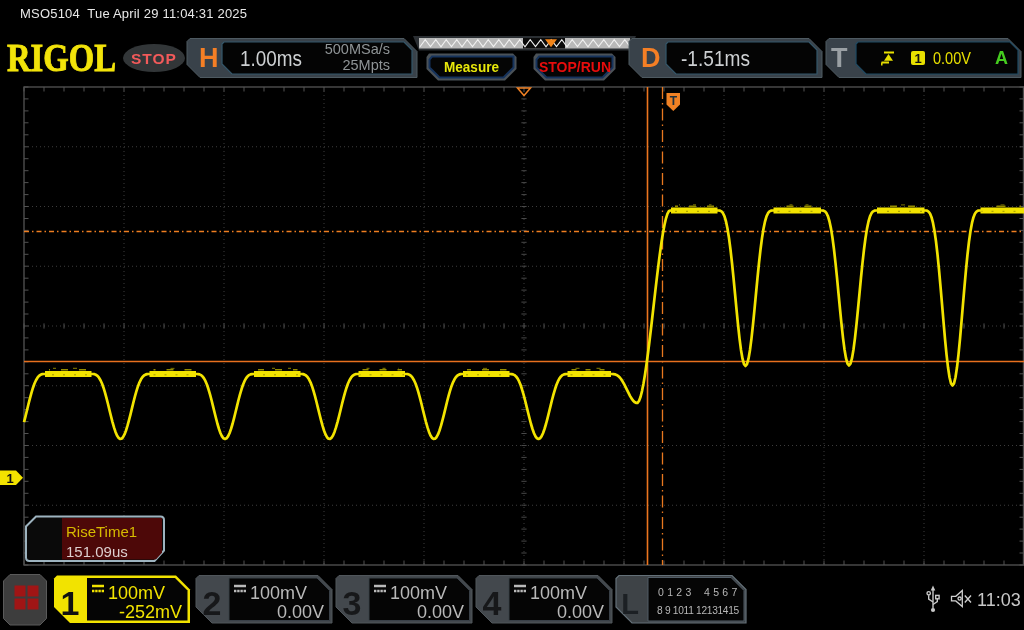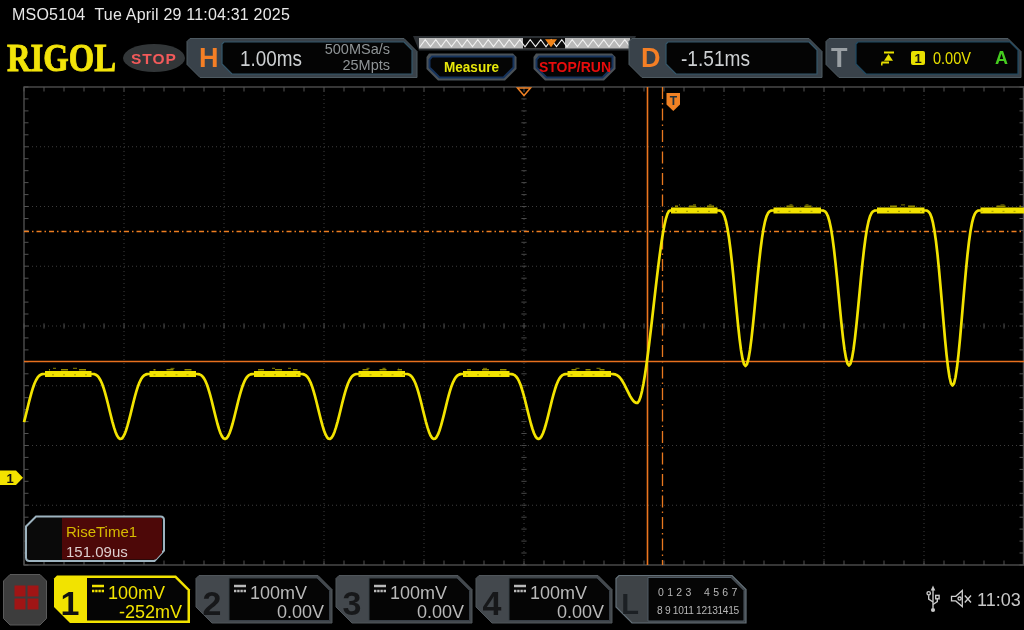--- a/index.html
+++ b/index.html
@@ -1,18 +1,18 @@
 <!DOCTYPE html>
 <html><head><meta charset="utf-8"><style>
 *{margin:0;padding:0;box-sizing:border-box}
 body{will-change:transform}
 body{width:1024px;height:630px;background:#000;overflow:hidden;font-family:"Liberation Sans",sans-serif;position:relative}
 .abs{position:absolute}
 </style></head><body>
-<div class="abs" style="left:12px;top:6px;color:#e8e8e8;font-size:16px;letter-spacing:0.2px">MSO5104&nbsp; Tue April 29 11:04:31 2025</div>
+<div class="abs" style="left:20px;top:6px;color:#e8e8e8;font-size:13px;letter-spacing:0.2px">MSO5104&nbsp; Tue April 29 11:04:31 2025</div>
 
 <svg class="abs" style="left:0;top:36px" width="1024" height="48">
   <text x="7" y="35" font-family="Liberation Serif,serif" font-weight="bold" font-size="40" fill="#f2e30a" stroke="#f2e30a" stroke-width="0.9" textLength="109" lengthAdjust="spacingAndGlyphs">RIGOL</text>
   <ellipse cx="154" cy="22" rx="31" ry="14" fill="#323638"></ellipse>
   <text x="154" y="27.5" text-anchor="middle" font-weight="bold" font-size="15.5" fill="#f25a5a" letter-spacing="1">STOP</text>
 
   <path d="M190,2.5 L404,2.5 L417,15.5 L417,41.5 L200,41.5 L187,28.5 L187,5.5 Z" fill="#39424a" stroke="#4e5a61" stroke-width="1"></path>
   <text x="199" y="31" font-weight="bold" font-size="27" fill="#f57f25">H</text>
   <path d="M224,6 L404,6 L412,14 L412,38 L232,38 L222,28 L222,8 Z" fill="#040404" stroke="#34576a" stroke-width="1.2"></path>
   <text x="240" y="30" font-size="22.5" fill="#cdd0d2" textLength="62" lengthAdjust="spacingAndGlyphs">1.00ms</text>

